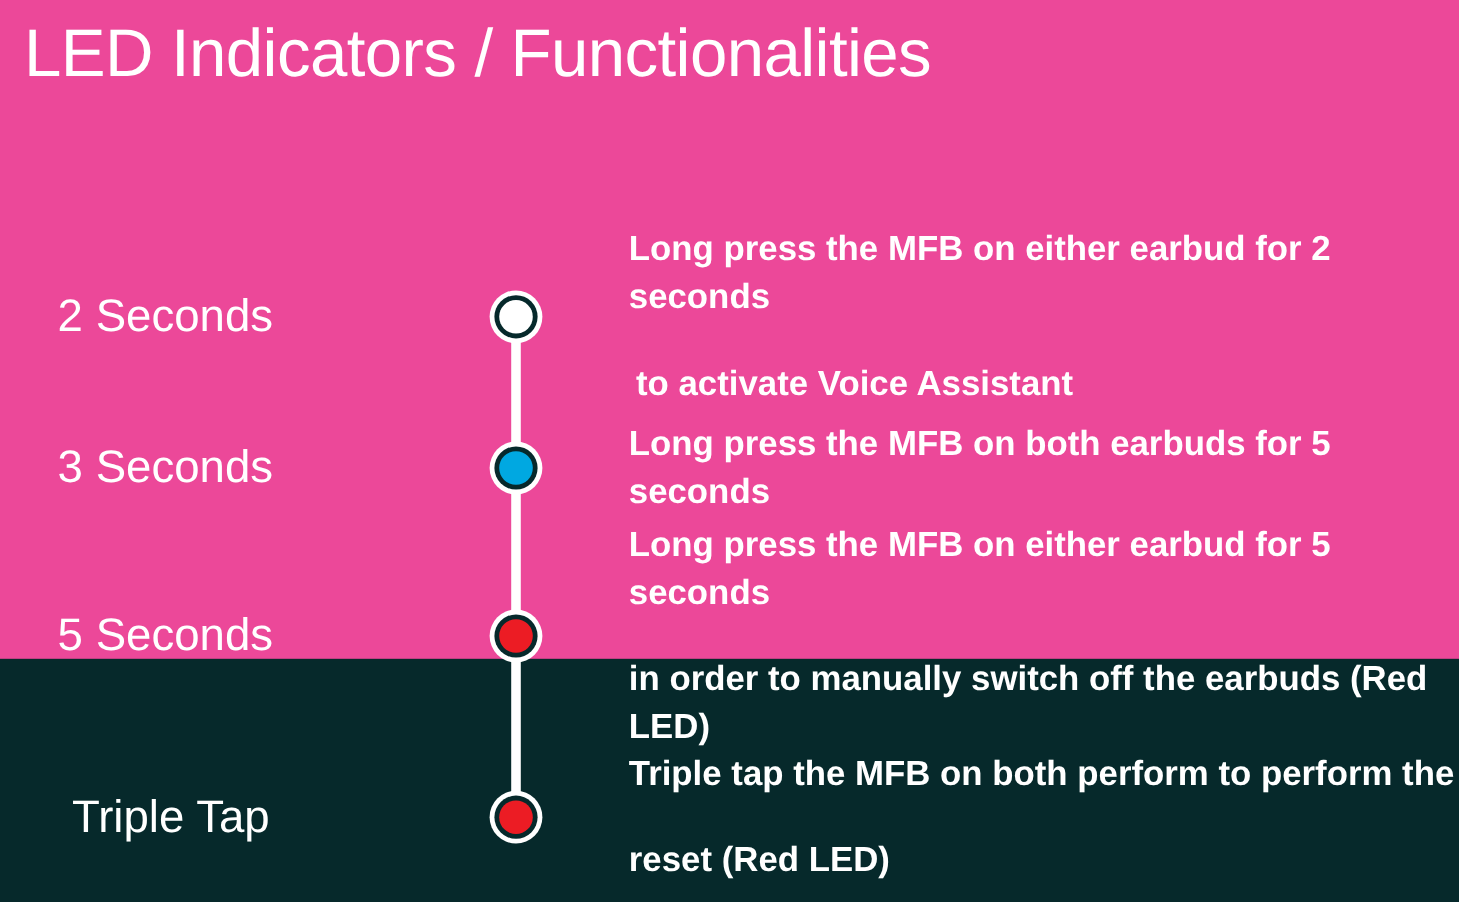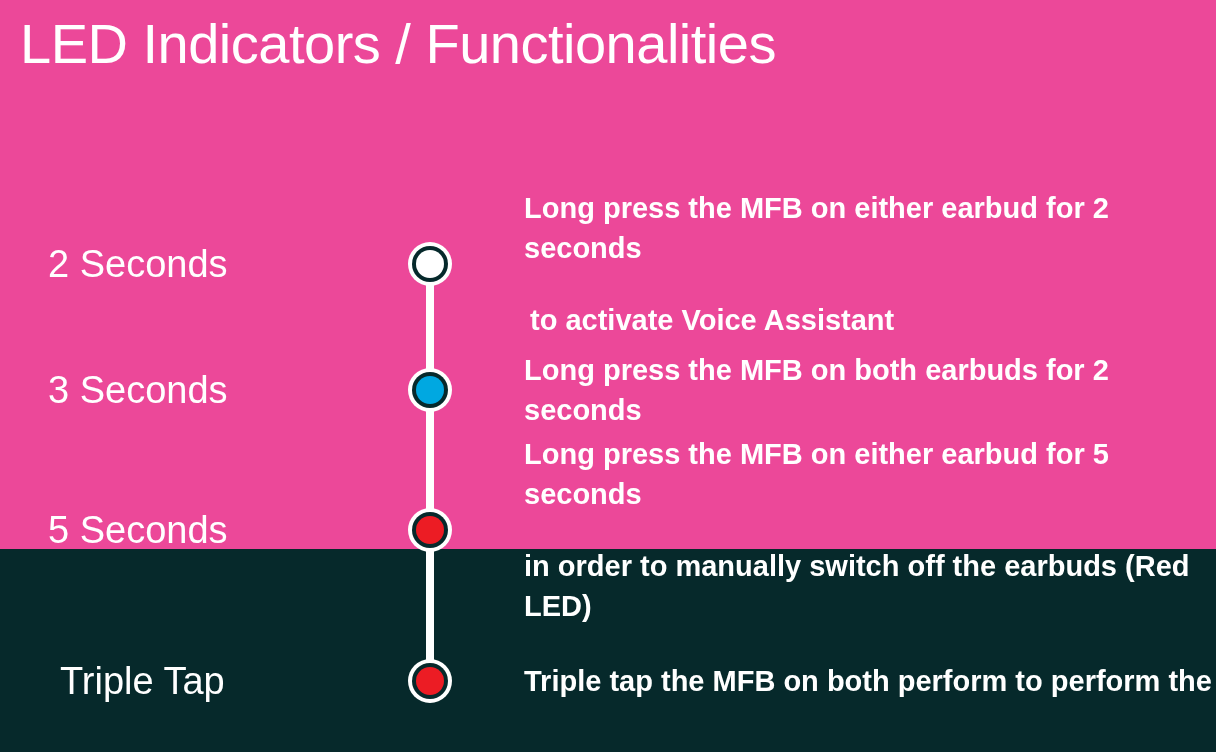--- a/index.html
+++ b/index.html
@@ -139,21 +139,21 @@
     </div>
   </div>
 
   <div class="row row-2">
     <div class="time-label">3 Seconds</div>
     <div class="node">
       <div class="node-gap"></div>
       <div class="node-core core-blue"></div>
     </div>
     <div class="desc">
-      <span>Long press the MFB on both earbuds for 2 seconds</span>
+      <span>Long press the MFB on both earbuds for 5 seconds</span>
     </div>
   </div>
 
   <div class="row row-3">
     <div class="time-label">5 Seconds</div>
     <div class="node">
       <div class="node-gap"></div>
       <div class="node-core core-red"></div>
     </div>
     <div class="desc">
@@ -163,16 +163,17 @@
   </div>
 
   <div class="row row-4">
     <div class="time-label">Triple Tap</div>
     <div class="node">
       <div class="node-gap"></div>
       <div class="node-core core-red"></div>
     </div>
     <div class="desc">
       <span>Triple tap the MFB on both perform to perform the</span>
+      <span class="line-2">reset (Red LED)</span>
     </div>
   </div>
 
 </div>
 
 </body></html>

